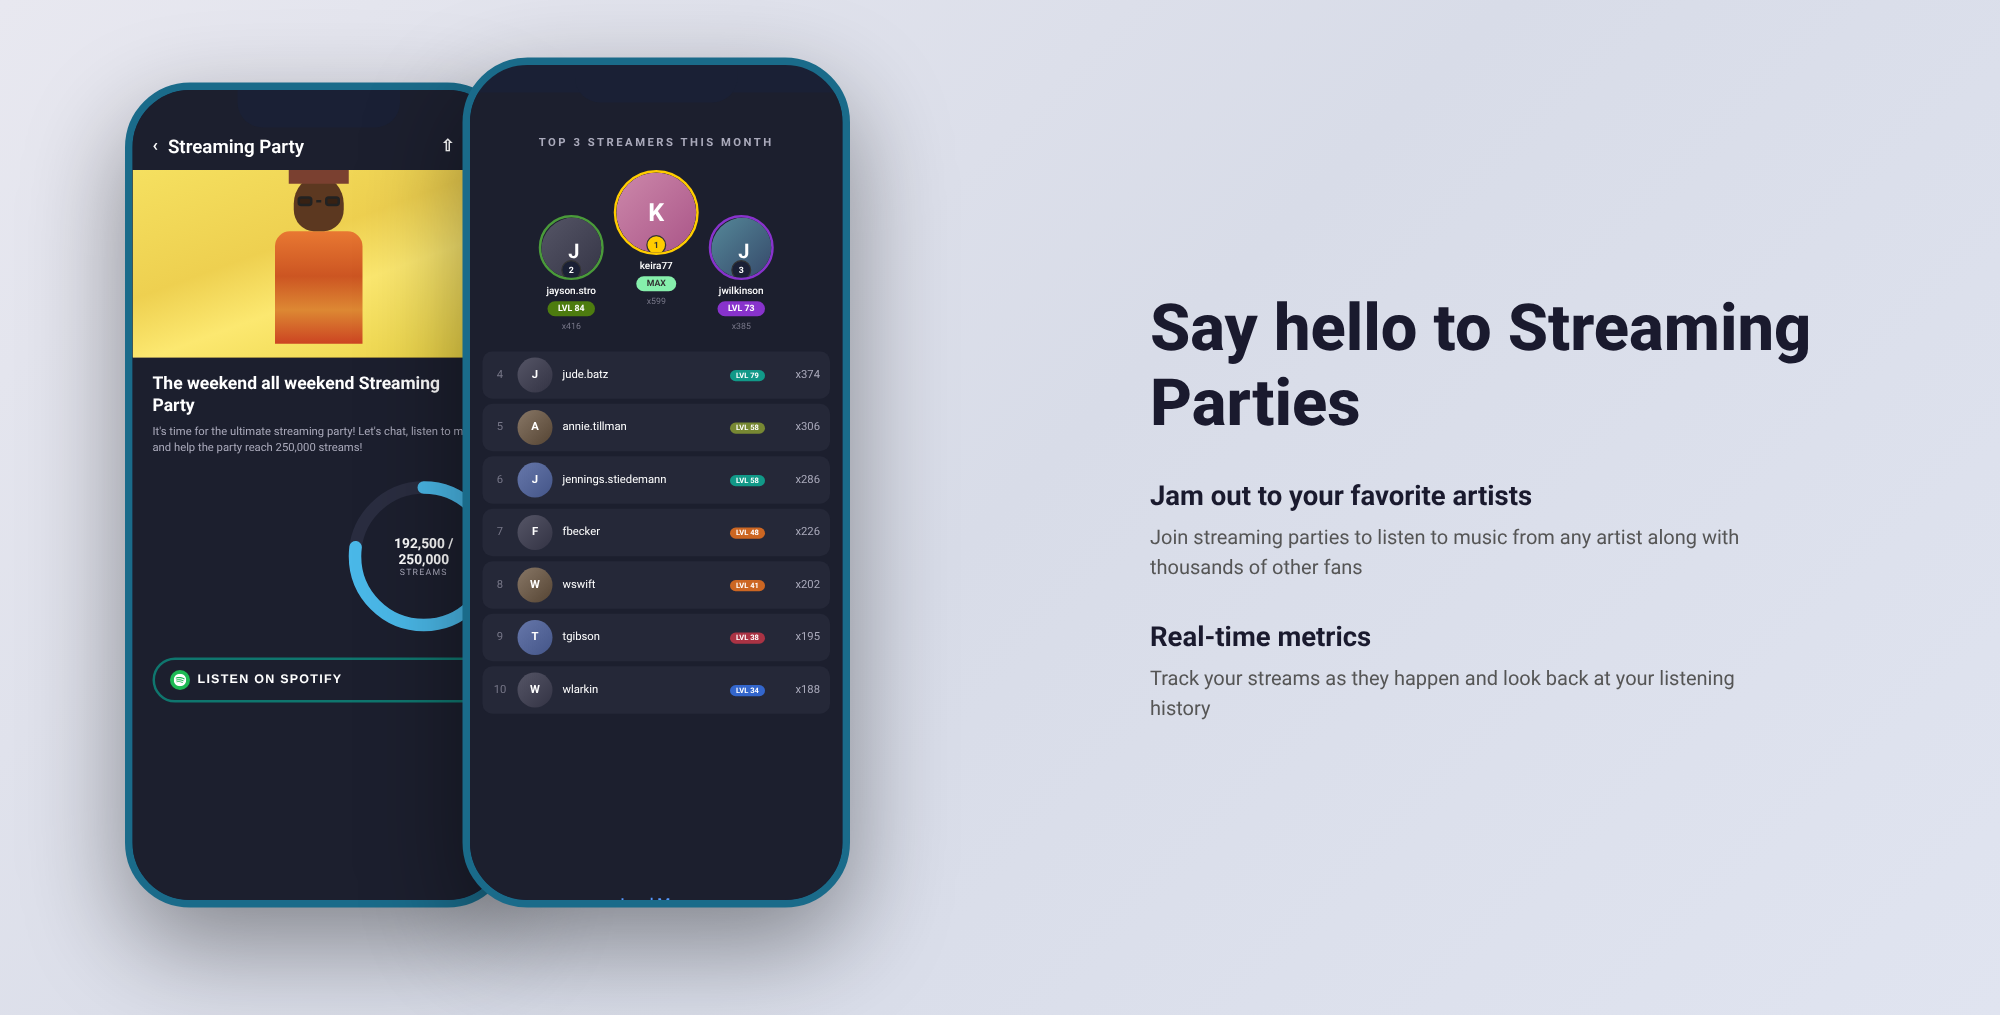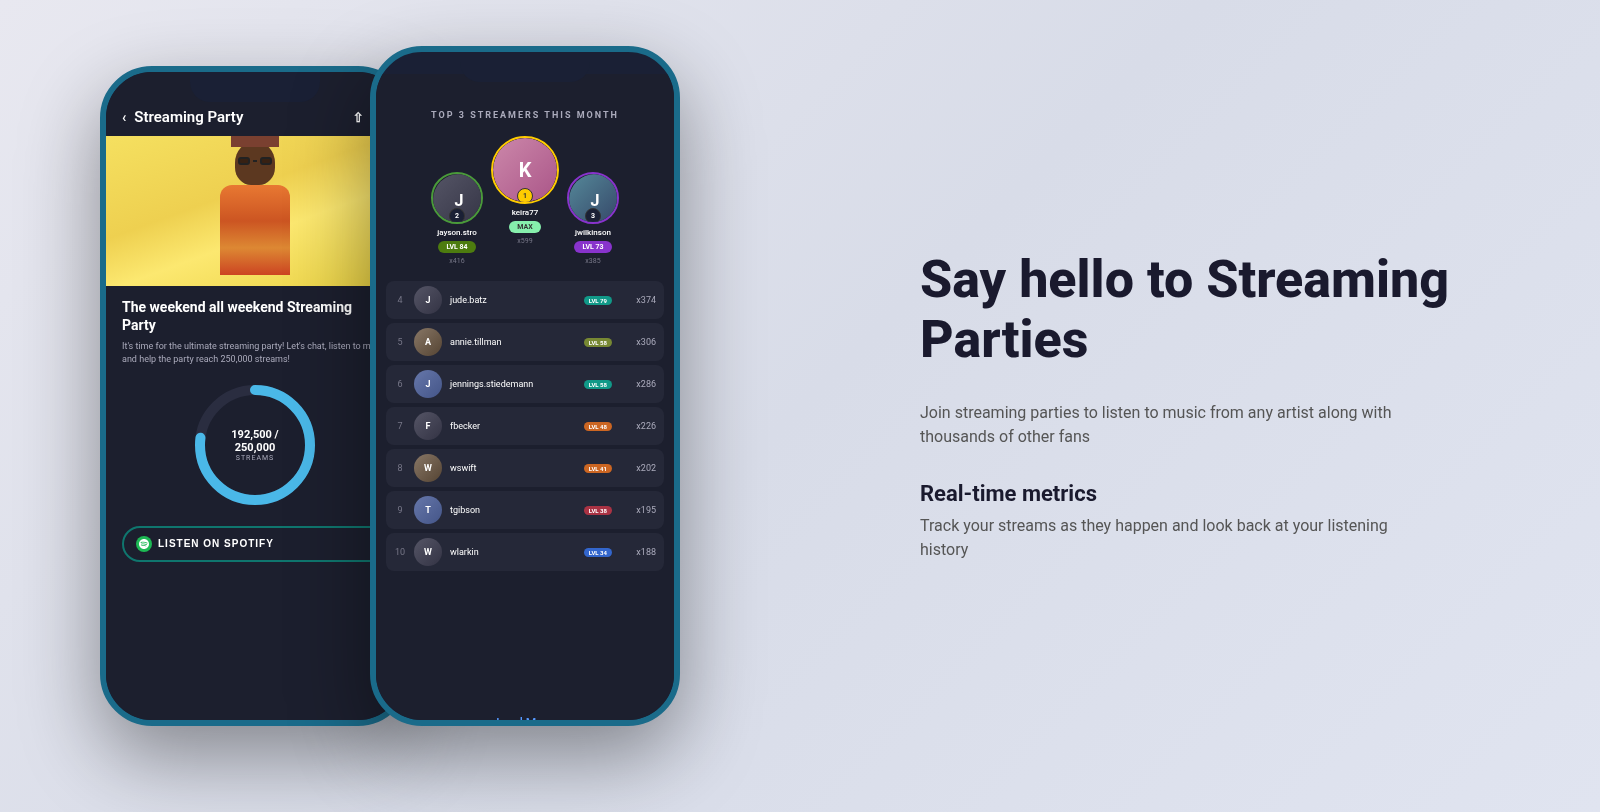--- a/index.html
+++ b/index.html
@@ -120,21 +120,21 @@
       margin-bottom: 6px;
     }
     .party-desc {
       font-size: 9px;
       color: #aab;
       line-height: 1.4;
     }
     .progress-area {
       display: flex;
       flex-direction: column;
-      align-items: center;
+      align-items: flex-end;
       padding: 8px 0;
     }
     .progress-ring-container {
       position: relative;
       width: 130px;
       height: 130px;
     }
     .progress-ring-container svg {
       transform: rotate(-90deg);
     }
@@ -601,20 +601,21 @@
         </div>
 
         <div class="load-more-btn">Load More</div>
       </div>
     </div>
   </div>
 
   <div class="text-content">
     <h1 class="main-headline">Say hello to Streaming Parties</h1>
     <div class="feature-block">
+      <div class="feature-title">Jam out to your favorite artists</div>
       <div class="feature-desc">Join streaming parties to listen to music from any artist along with thousands of other fans</div>
     </div>
     <div class="feature-block">
       <div class="feature-title">Real-time metrics</div>
       <div class="feature-desc">Track your streams as they happen and look back at your listening history</div>
     </div>
   </div>
 </div>
 
 </body></html>

